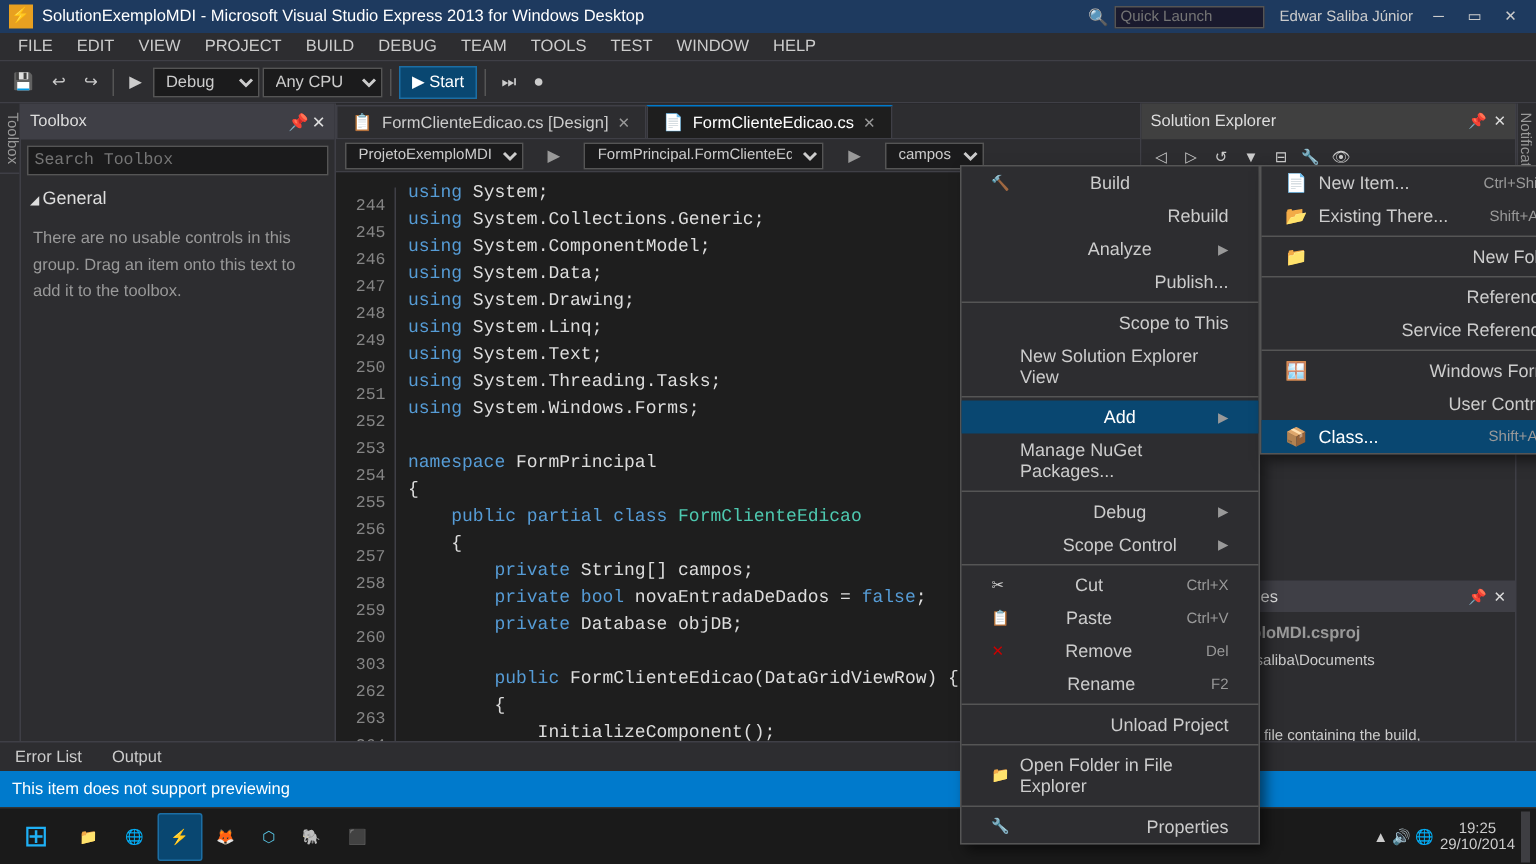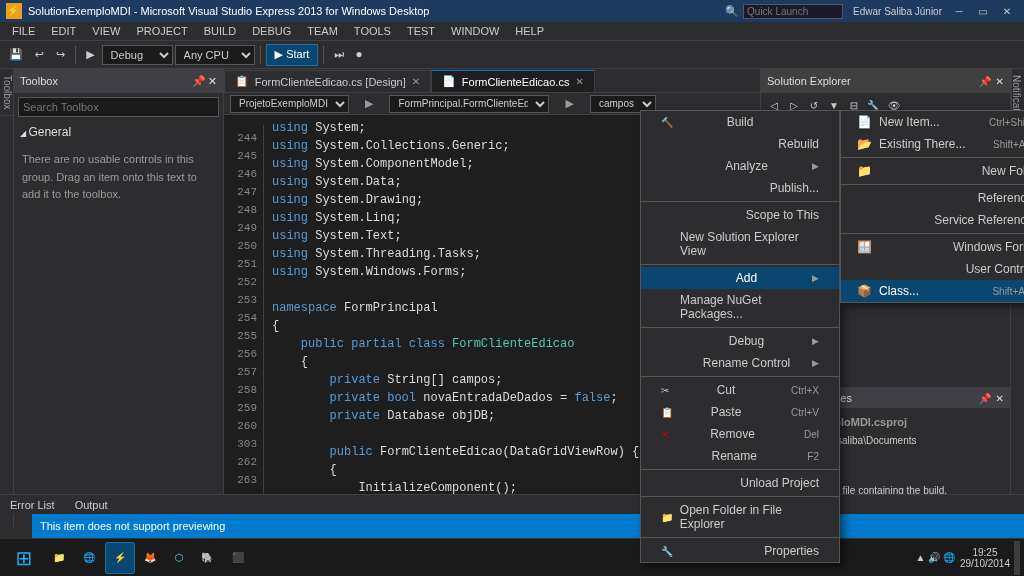--- a/index.html
+++ b/index.html
@@ -27,21 +27,21 @@
 
     
     #main { display: flex; height: calc(576px - 22px - 20px - 28px - 24px - 24px); }
 
     
     #toolbox { width: 210px; background: #2d2d30; border-right: 1px solid #3f3f46; display: flex; flex-direction: column; }
     #toolbox-header { background: #3f3f46; height: 24px; display: flex; align-items: center; padding: 0 6px; font-size: 11px; color: #ddd; }
     #toolbox-header .header-title { flex: 1; }
     #toolbox-header .header-btns { display: flex; gap: 2px; }
     #toolbox-search { padding: 4px; }
-    #toolbox-search input { width: 100%; background: #1b1b1c; border: 1px solid #555; color: #ccc; height: 20px; font-size: 11px; padding: 0 4px; }
+    #toolbox-search input { width: 100%; background: #1b1b1c; border: 1px solid #555; color: #ccc; height: 20px; font-size: 11px; padding: 0 4px; font-family: Liberation Mono, monospace; }
     #toolbox-section { padding: 4px 6px; color: #ddd; font-size: 12px; cursor: pointer; }
     #toolbox-section::before { content: '◢ '; font-size: 8px; }
     #toolbox-content { padding: 8px; color: #999; font-size: 11px; line-height: 1.6; }
 
     
     #center { flex: 1; display: flex; flex-direction: column; background: #1e1e1e; overflow: hidden; }
 
     
     #tab-bar { background: #2d2d30; height: 24px; display: flex; align-items: flex-end; border-bottom: 1px solid #3f3f46; }
     .tab { height: 22px; padding: 0 10px; display: flex; align-items: center; gap: 6px; font-size: 11px; color: #ccc; cursor: pointer; border: 1px solid #3f3f46; border-bottom: none; background: #2d2d30; }
@@ -95,21 +95,21 @@
 
     
     #submenu-add { position: absolute; top: 110px; left: 840px; width: 220px; background: #2d2d30; border: 1px solid #555; z-index: 101; box-shadow: 4px 4px 8px rgba(0,0,0,0.5); font-size: 12px; }
     .sub-item { padding: 4px 16px; color: #ccc; cursor: pointer; display: flex; align-items: center; justify-content: space-between; }
     .sub-item.active { background: #094771; color: #fff; }
     .sub-item .sub-shortcut { color: #999; font-size: 10px; }
     .sub-separator { height: 1px; background: #555; margin: 2px 0; }
     .sub-item .sub-icon { width: 18px; margin-right: 4px; }
 
     
-    #status-bar { background: #007acc; height: 24px; display: flex; align-items: center; padding: 0 8px; font-size: 11px; color: #fff; gap: 20px; position: absolute; bottom: 38px; left: 0; right: 0; margin-left: 32px; }
+    #status-bar { background: #007acc; height: 24px; display: flex; align-items: center; padding: 0 8px; font-size: 11px; color: #fff; gap: 20px; position: absolute; bottom: 38px; left: 0; right: 0; }
     .status-left { flex: 1; }
 
     
     #taskbar { background: #1a1a1a; height: 38px; display: flex; align-items: center; padding: 0 4px; position: absolute; bottom: 0; left: 0; right: 0; border-top: 1px solid #333; }
     .task-start { background: transparent; width: 40px; height: 34px; display: flex; align-items: center; justify-content: center; }
     .task-btn { height: 32px; padding: 0 8px; display: flex; align-items: center; gap: 4px; color: #ccc; font-size: 10px; cursor: pointer; border: 1px solid transparent; border-radius: 2px; }
     .task-btn.active { background: #094771; border-color: #1c6ea4; }
     .taskbar-right { margin-left: auto; display: flex; align-items: center; gap: 4px; font-size: 10px; color: #ccc; }
     .sys-time { text-align: center; font-size: 10px; }
 
@@ -403,21 +403,21 @@
     <span class="ctx-icon"></span>
     <span>Manage NuGet Packages...</span>
   </div>
   <div class="ctx-separator"></div>
   <div class="ctx-item has-submenu">
     <span class="ctx-icon"></span>
     <span>Debug</span>
   </div>
   <div class="ctx-item has-submenu">
     <span class="ctx-icon"></span>
-    <span>Rename Control</span>
+    <span>Scope Control</span>
   </div>
   <div class="ctx-separator"></div>
   <div class="ctx-item">
     <span class="ctx-icon">✂</span>
     <span>Cut</span>
     <span class="ctx-shortcut">Ctrl+X</span>
   </div>
   <div class="ctx-item">
     <span class="ctx-icon">📋</span>
     <span>Paste</span>

